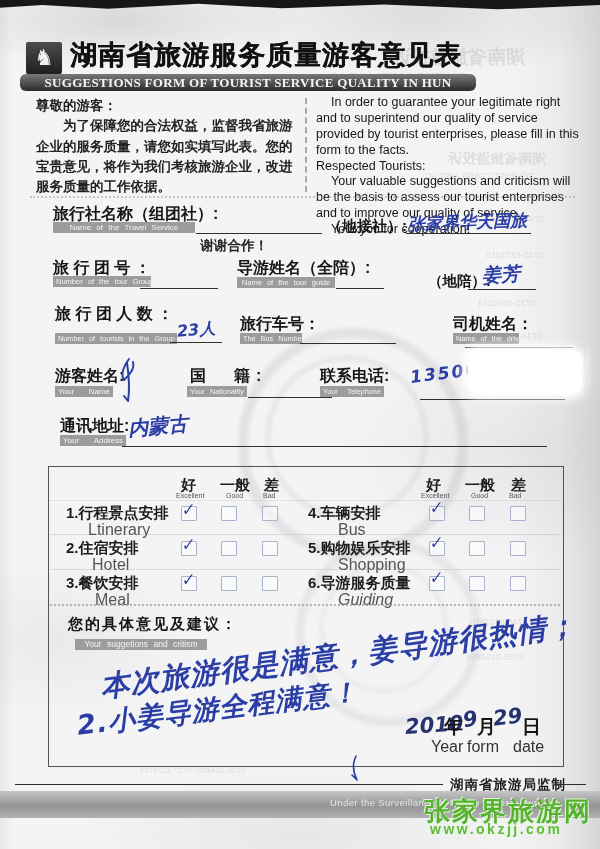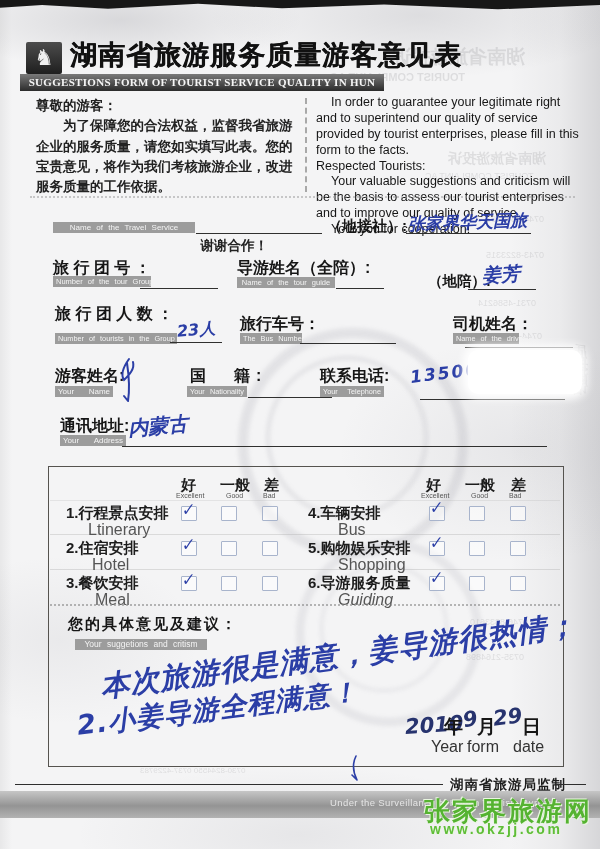--- a/index.html
+++ b/index.html
@@ -52,36 +52,37 @@
   <div class="ghost" style="left:140px;top:766px;font-size:8px;">0730-8244550   0737-4229783</div>
   <div class="ghost" style="left:570px;top:330px;font-size:16px;writing-mode:vertical-rl;letter-spacing:6px;">质监所投诉电话</div>
 
   <div class="stamp" style="left:238px;top:328px;width:210px;height:210px;border:10px solid rgba(110,110,125,.13);"></div>
   <div class="stamp" style="left:266px;top:356px;width:154px;height:154px;border:4px solid rgba(110,110,125,.13);"></div>
   <div class="stamp" style="left:296px;top:540px;width:170px;height:170px;border:8px solid rgba(110,110,125,.11);"></div>
   <div class="stamp" style="left:320px;top:564px;width:122px;height:122px;border:3px solid rgba(110,110,125,.11);"></div>
 
   <div class="abs" style="left:26px;top:42px;width:36px;height:32px;background:linear-gradient(#4c4c4c,#1f1f1f);border-radius:2px;color:#f0f0f0;font-size:22px;line-height:32px;text-align:center;"><span>♞</span></div>
   <div class="abs" style="left:70px;top:37px;font-size:27px;font-weight:bold;letter-spacing:1px;color:#111;text-shadow:.4px 0 #111;">湖南省旅游服务质量游客意见表</div>
-  <div class="abs" style="left:20px;top:74px;width:364px;height:17px;background:linear-gradient(180deg,#7a7a7a,#2b2b2b);color:#f5f5f5;text-align:center;line-height:17px;font-size:11px;font-weight:bold;letter-spacing:.3px;font-family:'Liberation Serif','DejaVu Serif',serif;">SUGGESTIONS FORM OF TOURIST SERVICE QUALITY IN HUN</div>
+  <div class="abs" style="left:20px;top:74px;width:456px;height:17px;background:linear-gradient(180deg,#7a7a7a,#2b2b2b);color:#f5f5f5;text-align:center;line-height:17px;font-size:13px;font-weight:bold;letter-spacing:.3px;font-family:'Liberation Serif','DejaVu Serif',serif;border-radius:6px;">SUGGESTIONS FORM OF TOURIST SERVICE QUALITY IN HUN</div>
 
   <div class="abs zh-serif" style="left:36px;top:96px;width:266px;font-size:13.5px;line-height:1.5;color:#222;font-weight:600;">
     <div>尊敬的游客：</div>
     <div style="text-indent:2em;">为了保障您的合法权益，监督我省旅游企业的服务质量，请您如实填写此表。您的宝贵意见，将作为我们考核旅游企业，改进服务质量的工作依据。</div>
     <div style="text-align:right;padding-right:34px;margin-top:39px;">谢谢合作！</div>
   </div>
   <div class="abs" style="left:305px;top:98px;height:94px;border-left:2px dashed #8f8f8f;opacity:.75;"></div>
   <div class="abs" style="left:316px;top:95px;width:268px;font-size:12.5px;line-height:1.27;color:#161616;">
     <div style="text-indent:1.2em;">In order to guarantee your legitimate right and to superintend our quality of service provided by tourist enterprises, please fill in this form to the facts.</div>
     <div>Respected Tourists:</div>
     <div style="text-indent:1.2em;">Your valuable suggestions and criticism will be the basis to assess our tourist enterprises and to improve our quality of service</div>
     <div style="text-indent:1.2em;">Your you for cooperation!</div>
   </div>
   <div class="abs" style="left:30px;top:196px;width:545px;border-top:2px dotted #9a9a9a;opacity:.5;"></div>
 
+  <div class="lbl" style="left:53px;top:204px;">旅行社名称（组团社）:</div>
   <div class="strip" style="left:53px;top:222px;width:142px;">
       <span class="c">Name of the Travel Service</span>
     </div>
   <div class="uline" style="left:196px;top:233px;width:126px;"></div>
   <div class="lbl" style="left:327px;top:217px;font-size:15px;">（地接社）:</div>
   <div class="hw" style="left:408px;top:211px;font-size:17px;transform:rotate(-2deg);">张家界华天国旅</div>
   <div class="uline" style="left:406px;top:233px;width:125px;"></div>
 
   <div class="lbl" style="left:53px;top:258px;">旅 行 团 号 ：</div>
   <div class="strip" style="left:53px;top:276px;width:98px;font-size:7.5px;">

